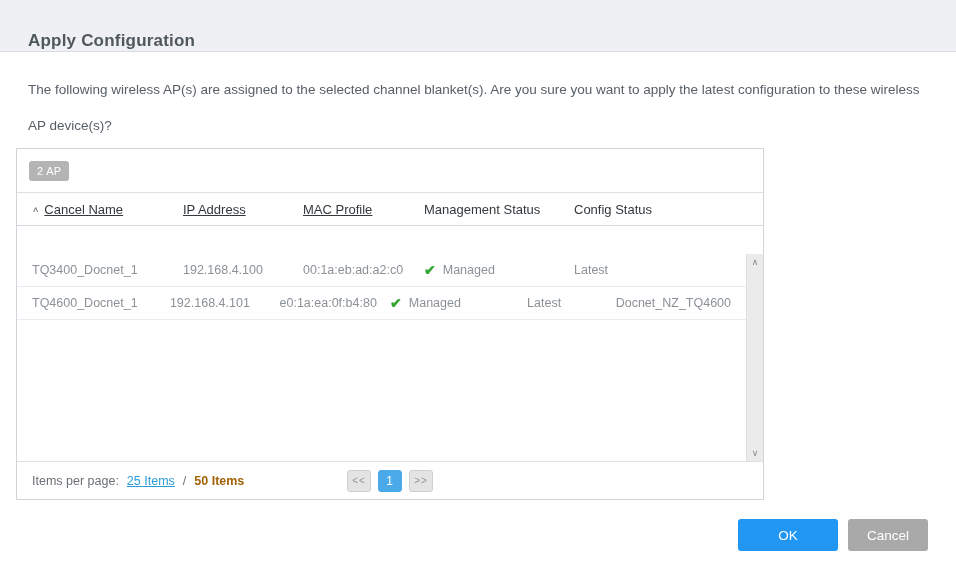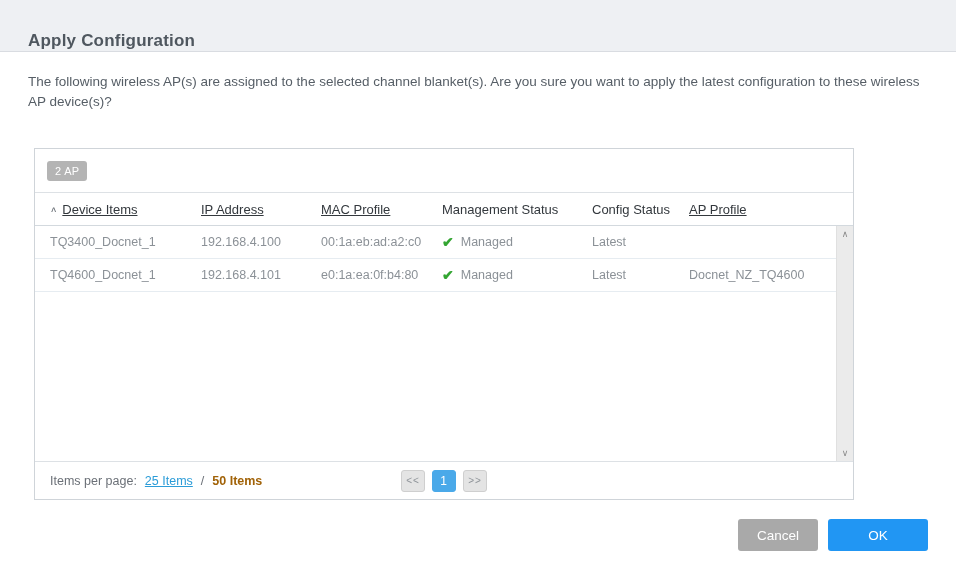--- a/index.html
+++ b/index.html
@@ -25,30 +25,30 @@
     font-size: 17px;
     font-weight: bold;
     color: #4f575f;
     letter-spacing: 0.2px;
   }
 
   
   .description {
     padding: 20px 28px 0 28px;
     font-size: 13.5px;
-    line-height: 20px;
+    line-height: 36px;
     color: #565e66;
   }
 
   
   .table-container {
     position: absolute;
-    left: 34px;
+    left: 16px;
     top: 148px;
-    width: 820px;
+    width: 748px;
     height: 352px;
     border: 1px solid #cfd4d9;
     background: #ffffff;
     display: flex;
     flex-direction: column;
   }
 
   .table-toolbar {
     height: 44px;
     display: flex;
@@ -89,20 +89,21 @@
   .sort-icon {
     font-size: 10px;
     color: #6b7178;
     transform: scaleY(0.8);
   }
 
   .table-body {
     position: relative;
     flex: 1;
     overflow: hidden;
+    margin-top: 28px;
   }
   .table-row {
     display: flex;
     align-items: center;
     height: 33px;
     padding-left: 15px;
     padding-right: 32px;
     border-bottom: 1px solid #e6ecf1;
     font-size: 12.5px;
     color: #8b9197;
@@ -216,36 +217,33 @@
 
 <div class="table-container">
 
   <div class="table-toolbar">
     <span class="count-badge">2 AP</span>
   </div>
 
   <div class="table-header">
     <div class="th cell-device">
       <span class="sort-icon">∧</span>
-      <span class="label-sortable">Device Items</span>
+      <span class="label-sortable">Cancel Name</span>
     </div>
     <div class="th cell-ip">
       <span class="label-sortable">IP Address</span>
     </div>
     <div class="th cell-mac">
       <span class="label-sortable">MAC Profile</span>
     </div>
     <div class="th cell-mgmt">
       <span>Management Status</span>
     </div>
     <div class="th cell-config">
       <span>Config Status</span>
-    </div>
-    <div class="th cell-profile">
-      <span class="label-sortable">AP Profile</span>
     </div>
   </div>
 
   <div class="table-body">
 
     <div class="table-row">
       <div class="cell-device">TQ3400_Docnet_1</div>
       <div class="cell-ip">192.168.4.100</div>
       <div class="cell-mac">00:1a:eb:ad:a2:c0</div>
       <div class="cell-mgmt mgmt-cell">
@@ -282,15 +280,15 @@
     </div>
     <div class="pager">
       <div class="pager-btn">&lt;&lt;</div>
       <div class="pager-btn active">1</div>
       <div class="pager-btn">&gt;&gt;</div>
     </div>
   </div>
 </div>
 
 <div class="footer-actions">
+  <button class="btn btn-ok">OK</button>
   <button class="btn btn-cancel">Cancel</button>
-  <button class="btn btn-ok">OK</button>
 </div>
 
 </body></html>

